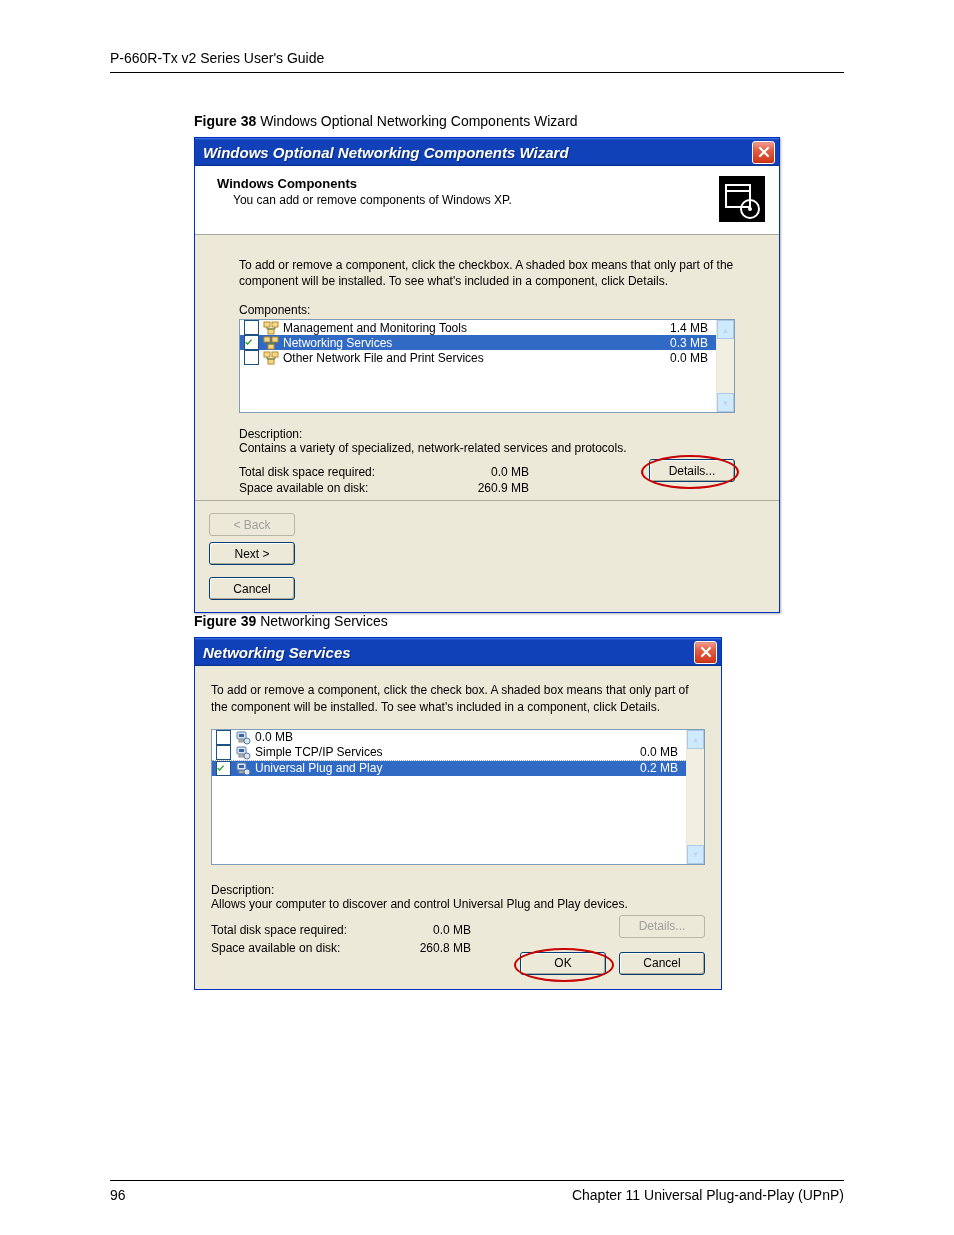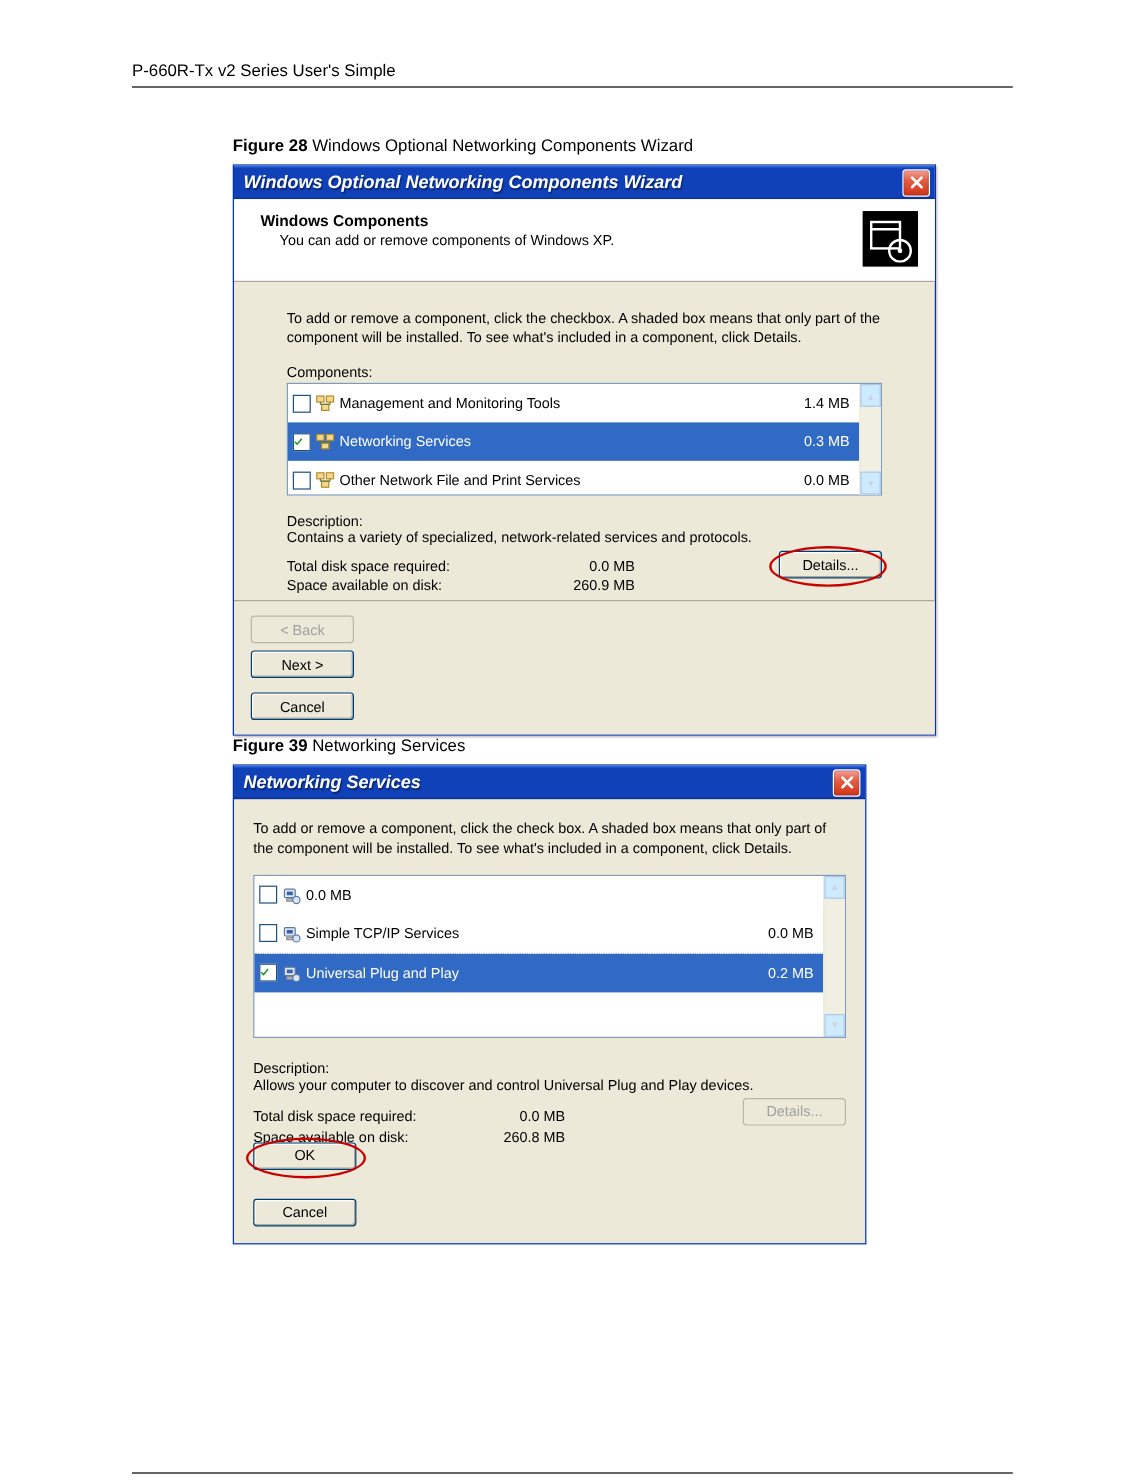--- a/index.html
+++ b/index.html
@@ -101,21 +101,21 @@
   .scroll-arrow {
     height:17px;
     background:#cdeaff;
     border:1px solid #b0c8e8;
     display:flex;align-items:center;justify-content:center;
     color:#4a6a99;
     font-size:9px;
   }
   .scroll-arrow.disabled { color:#c8d4e4; }
   .row {
-    height: 32px;
+    height: 15px;
     display:flex;
     align-items:center;
     padding: 0 8px 0 4px;
     gap: 4px;
   }
   .row.selected { background:#316ac5; color:#fff; }
   .row.selected .row-size { color:#fff; }
   .chk {
     width:13px;height:13px;border:1px solid #1c5180;background:#fff;
     display:inline-flex;align-items:center;justify-content:center;
@@ -209,24 +209,24 @@
     font-size: 14px;
   }
   .relwrap { position: relative; }
   .svc-icon svg{display:block;}
 </style>
 </head>
 <body>
 
 <div class="page">
 
-  <div class="header-line">P-660R-Tx v2 Series User's Simple</div>
+  <div class="header-line">P-660R-Tx v2 Series User's Guide</div>
 
   <div class="fig-caption">
-    <b>Figure 28</b><span>   Windows Optional Networking Components Wizard</span>
+    <b>Figure 38</b><span>   Windows Optional Networking Components Wizard</span>
   </div>
 
   <div class="dialog-outer relwrap">
     <div class="titlebar">
       <span class="titlebar-text">Windows Optional Networking Components Wizard</span>
       <span class="close-btn">
         <svg width="12" height="12" viewBox="0 0 12 12">
             <path d="M2 2 L10 10 M10 2 L2 10" stroke="#fff" stroke-width="2.2" stroke-linecap="round"></path>
           </svg>
       </span>
@@ -408,21 +408,21 @@
         </div>
         <div class="space-row" style="margin-top:4px;">
           <div class="space-label" style="width:190px;">Space available on disk:</div>
           <div class="space-val">260.8 MB</div>
         </div>
         <div class="details-wrap" style="margin-top:-40px;">
           <button class="details-btn" disabled="" style="color:#a0a0a0;border-color:#b7b7a8;box-shadow:none;">Details...</button>
         </div>
       </div>
 
-      <div style="margin-top:14px; display:flex; justify-content:flex-end; gap:24px;flex-direction:column;" class="relwrap">
+      <div style="margin-top:14px; display:flex; justify-content:flex-end; gap:13px;" class="relwrap">
         <div style="position:relative;">
           <button class="win-btn">OK</button>
           <div class="circle-annot" style="width:96px;height:30px;left:-6px;top:-4px;"></div>
         </div>
         <button class="win-btn">Cancel</button>
       </div>
     </div>
   </div>
 
   <div class="footer-region">

